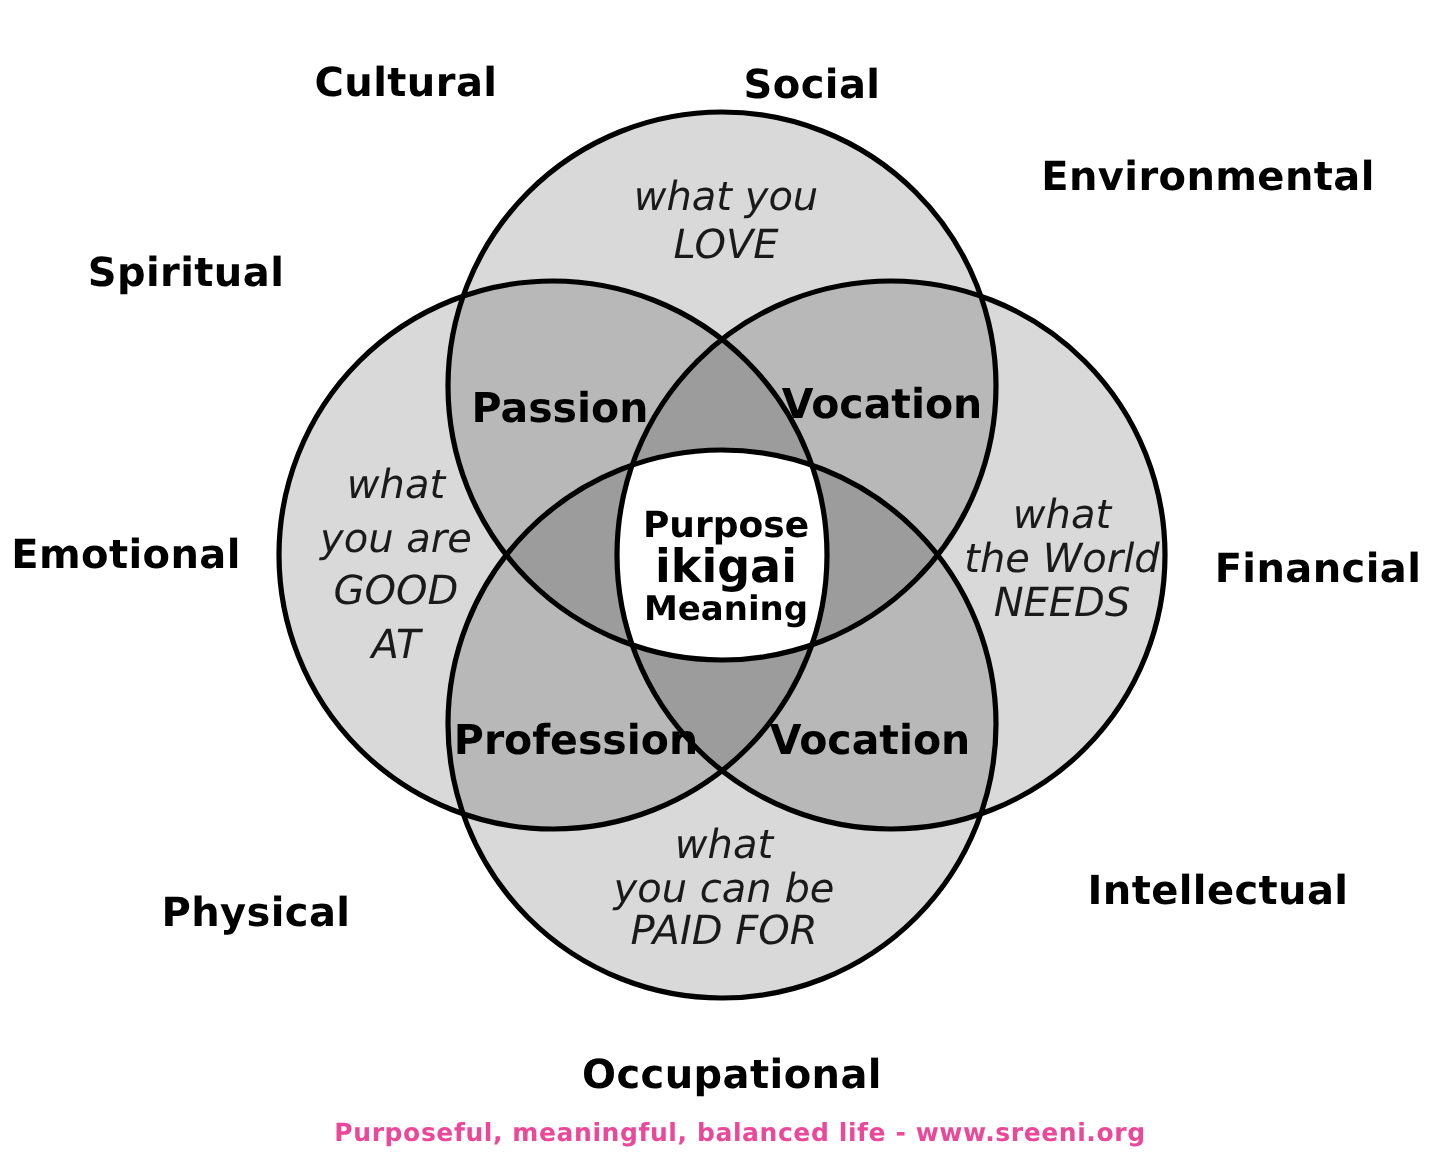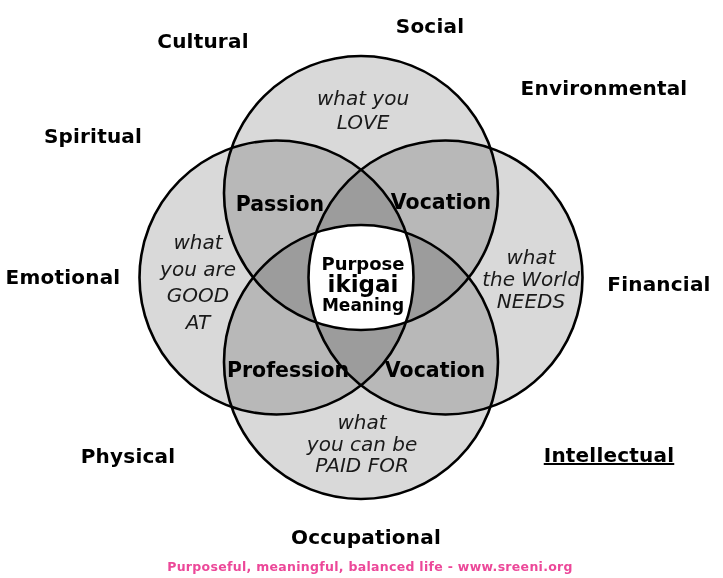--- a/index.html
+++ b/index.html
@@ -76,28 +76,28 @@
     <path d="M 316 232.5 A 137 137 0 0 1 406 232.5 A 137 137 0 0 1 406 322.5 A 137 137 0 0 1 316 322.5 A 137 137 0 0 1 316 232.5 Z" fill="#ffffff"></path>
 
     <g fill="none" stroke-width="2.6">
       <circle cx="361" cy="193" r="137" stroke="#000000"></circle>
       <circle cx="276.5" cy="277.5" r="137" stroke="#000000"></circle>
       <circle cx="445.5" cy="277.5" r="137" stroke="#000000"></circle>
       <circle cx="361" cy="362" r="137" stroke="#000000"></circle>
     </g>
   </svg>
 
-  <div class="abs outer-label" style="left:406px; top:26px;margin-left:24px;">Social</div>
+  <div class="abs outer-label" style="left:406px; top:42px;">Social</div>
   <div class="abs outer-label" style="left:203px; top:41px;">Cultural</div>
   <div class="abs outer-label" style="left:604px; top:88px;">Environmental</div>
   <div class="abs outer-label" style="left:93px;  top:136px;">Spiritual</div>
   <div class="abs outer-label" style="left:63px;  top:277px;">Emotional</div>
   <div class="abs outer-label" style="left:659px; top:284px;">Financial</div>
   <div class="abs outer-label" style="left:128px; top:456px;">Physical</div>
-  <div class="abs outer-label" style="left:609px; top:455px;text-decoration:underline;">Intellectual</div>
+  <div class="abs outer-label" style="left:609px; top:445px;">Intellectual</div>
   <div class="abs outer-label" style="left:366px; top:537px;">Occupational</div>
 
   <div class="abs circle-text lh24" style="left:363px; top:110px;">
     <div class="line">what you</div>
     <div class="line">LOVE</div>
   </div>
 
   <div class="abs circle-text lh26" style="left:198px; top:282px;">
     <div class="line">what</div>
     <div class="line">you are</div>

